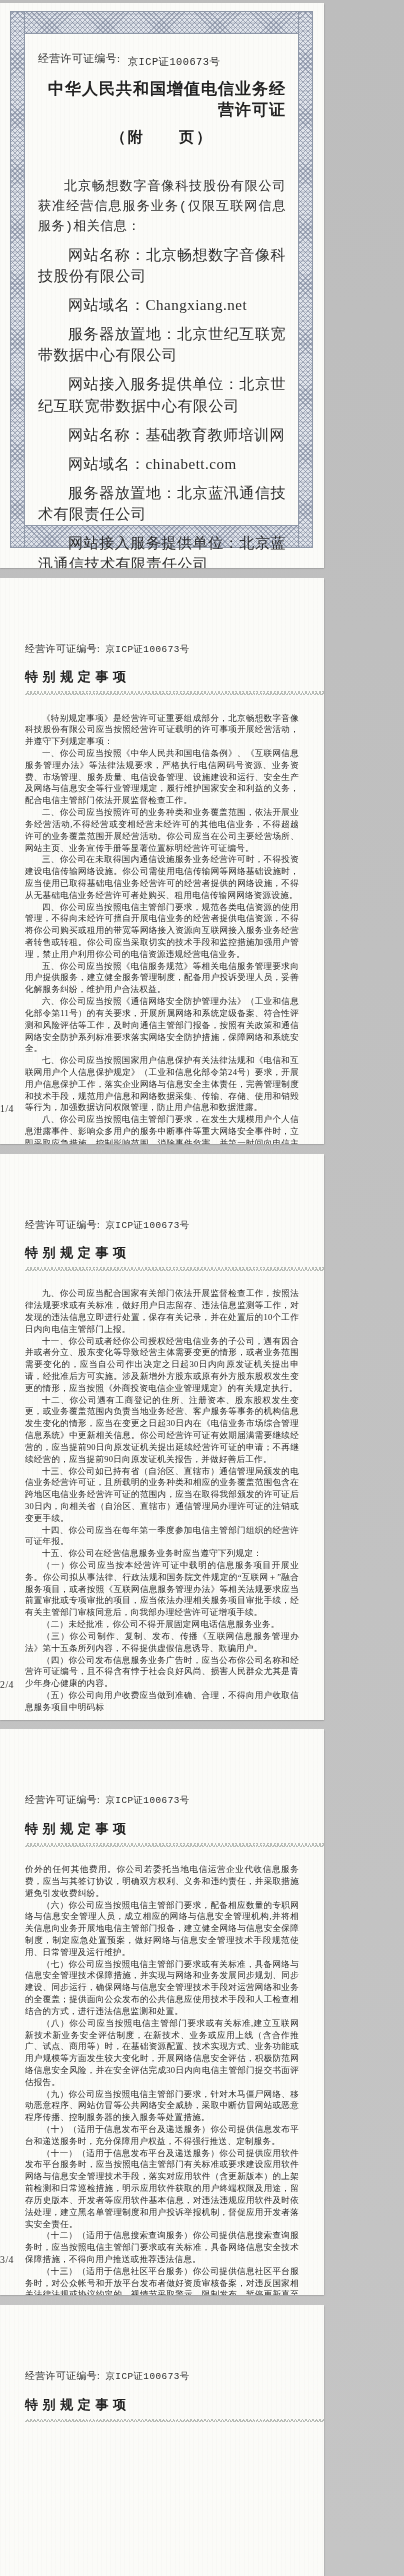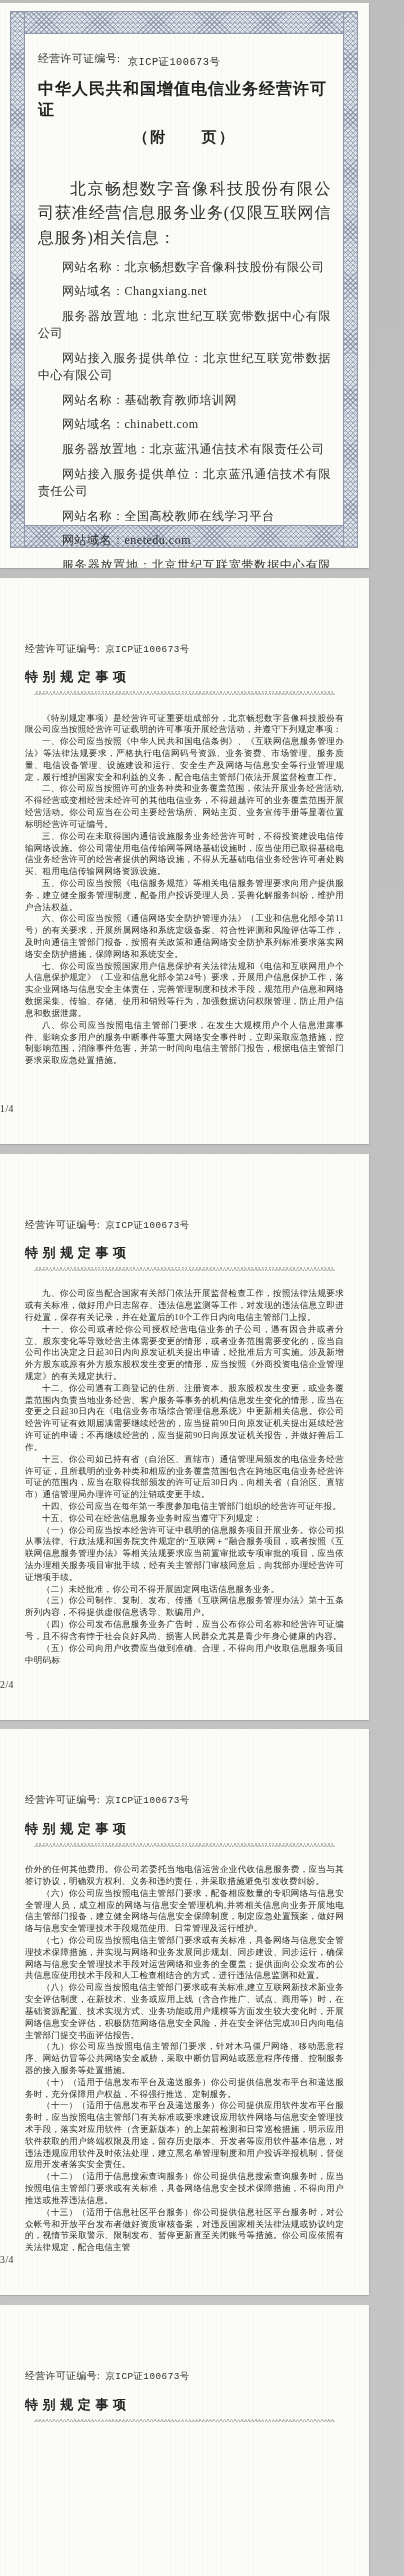--- a/index.html
+++ b/index.html
@@ -6,21 +6,21 @@
   body{
     width:405px;
     min-height:2873px;
     background:linear-gradient(#bdbdbd,#c6c6c6);
     font-family:"Liberation Serif","DejaVu Serif",serif;
     color:#2e2e2e;
   }
   .doc{padding-top:3.1px;}
   .page{
     position:relative;
-    width:369px;
+    width:324px;
     background:#fbfbf8;
     background-image:repeating-linear-gradient(90deg,rgba(0,0,0,.012) 0 1px,rgba(255,255,255,0) 1px 4.6px);
     box-shadow:0 0.5px 1.5px rgba(0,0,0,.35);
     overflow:hidden;
     margin:0 0 9.8px 0;
   }
   .p-cert{height:565px;}
   .p-prov{height:566px;}
   .p-prov.last{height:569px;margin-bottom:0;}
 
@@ -35,25 +35,25 @@
     border:0.5px solid #8f98a8;
   }
   .orn-top{left:10.3px;right:11.3px;top:8.2px;height:20.6px;}
   .orn-bottom{left:10.3px;right:11.3px;bottom:20.6px;height:20.6px;}
   .orn-left{left:10.3px;top:8.2px;bottom:20.6px;width:12.4px;}
   .orn-right{right:11.3px;top:8.2px;bottom:20.6px;width:12.4px;}
 
   .cert-content{position:relative;padding:0 38px;z-index:2;}
   .cert-license{margin-top:49px;font-size:10.8px;letter-spacing:0.5px;}
   .cert-license .num{margin-left:7.2px;position:relative;top:2.6px;font-family:"Liberation Mono","DejaVu Sans Mono",monospace;font-size:10.3px;}
-  .cert-title{margin-top:13.4px;text-align:left;font-size:16px;font-weight:700;letter-spacing:1px;color:#222;}
+  .cert-title{margin-top:13.4px;text-align:right;font-size:16px;font-weight:700;letter-spacing:1px;color:#222;}
   .cert-subtitle{margin-top:6.2px;text-align:center;font-size:15px;font-weight:700;letter-spacing:2.1px;color:#222;}
-  .cert-intro{margin:30px 0 2.1px 0;font-size:16px;line-height:1.55;text-indent:2em;letter-spacing:0.5px;text-align:justify;}
+  .cert-intro{margin:30px 0 2.1px 0;font-size:13px;line-height:1.55;text-indent:2em;letter-spacing:0.5px;text-align:justify;font-family:Liberation Mono, monospace;}
   .entries{margin-top:3.1px;}
-  .entries p{margin:7.7px 0 0 0;font-size:12px;line-height:1.42;text-indent:2em;letter-spacing:0.5px;text-align:justify;}
+  .entries p{margin:7.7px 0 0 0;font-size:15px;line-height:1.42;text-indent:2em;letter-spacing:0.5px;text-align:justify;}
 
   
   .prov-content{position:relative;padding:0 25px;z-index:2;}
   .prov-license{padding-top:65px;font-size:9.8px;letter-spacing:0.5px;}
   .prov-license .num{margin-left:5.2px;font-family:"Liberation Mono","DejaVu Sans Mono",monospace;font-size:9.3px;}
   .prov-title{margin:12.4px 0 0 0;text-align:left;font-size:13px;font-weight:700;letter-spacing:4.6px;color:#222;}
   .zigzag{
     width:301px;height:3.6px;margin:5.2px auto 0 auto;
     background-image:
       repeating-linear-gradient(63deg,#aeb3ae 0 1px,rgba(255,255,255,0) 1px 3.1px),
@@ -111,20 +111,21 @@
       <div class="prov-license">
         <span>经营许可证编号:</span><span class="num">京ICP证100673号</span>
       </div>
       <h2 class="prov-title">特别规定事项</h2>
       <div class="zigzag"></div>
       <div class="prov-body">
           <p>《特别规定事项》是经营许可证重要组成部分，北京畅想数字音像科技股份有限公司应当按照经营许可证载明的许可事项开展经营活动，并遵守下列规定事项：</p>
           <p>一、你公司应当按照《中华人民共和国电信条例》、《互联网信息服务管理办法》等法律法规要求，严格执行电信网码号资源、业务资费、市场管理、服务质量、电信设备管理、设施建设和运行、安全生产及网络与信息安全等行业管理规定，履行维护国家安全和利益的义务，配合电信主管部门依法开展监督检查工作。</p>
           <p>二、你公司应当按照许可的业务种类和业务覆盖范围，依法开展业务经营活动,不得经营或变相经营未经许可的其他电信业务，不得超越许可的业务覆盖范围开展经营活动。你公司应当在公司主要经营场所、网站主页、业务宣传手册等显著位置标明经营许可证编号。</p>
           <p>三、你公司在未取得国内通信设施服务业务经营许可时，不得投资建设电信传输网络设施。你公司需使用电信传输网等网络基础设施时，应当使用已取得基础电信业务经营许可的经营者提供的网络设施，不得从无基础电信业务经营许可者处购买、租用电信传输网网络资源设施。</p>
+          <p>四、你公司应当按照电信主管部门要求，规范各类电信资源的使用管理，不得向未经许可擅自开展电信业务的经营者提供电信资源，不得将你公司购买或租用的带宽等网络接入资源向互联网接入服务业务经营者转售或转租。你公司应当采取切实的技术手段和监控措施加强用户管理，禁止用户利用你公司的电信资源违规经营电信业务。</p>
           <p>五、你公司应当按照《电信服务规范》等相关电信服务管理要求向用户提供服务，建立健全服务管理制度，配备用户投诉受理人员，妥善化解服务纠纷，维护用户合法权益。</p>
           <p>六、你公司应当按照《通信网络安全防护管理办法》（工业和信息化部令第11号）的有关要求，开展所属网络和系统定级备案、符合性评测和风险评估等工作，及时向通信主管部门报备，按照有关政策和通信网络安全防护系列标准要求落实网络安全防护措施，保障网络和系统安全。</p>
           <p>七、你公司应当按照国家用户信息保护有关法律法规和《电信和互联网用户个人信息保护规定》（工业和信息化部令第24号）要求，开展用户信息保护工作，落实企业网络与信息安全主体责任，完善管理制度和技术手段，规范用户信息和网络数据采集、传输、存储、使用和销毁等行为，加强数据访问权限管理，防止用户信息和数据泄露。</p>
           <p>八、你公司应当按照电信主管部门要求，在发生大规模用户个人信息泄露事件、影响众多用户的服务中断事件等重大网络安全事件时，立即采取应急措施，控制影响范围，消除事件危害，并第一时间向电信主管部门报告，根据电信主管部门要求采取应急处置措施。</p>
         </div>
     </div>
     <div class="pagenum">1/4</div>
   </div>
 
   <div class="page p-prov">

